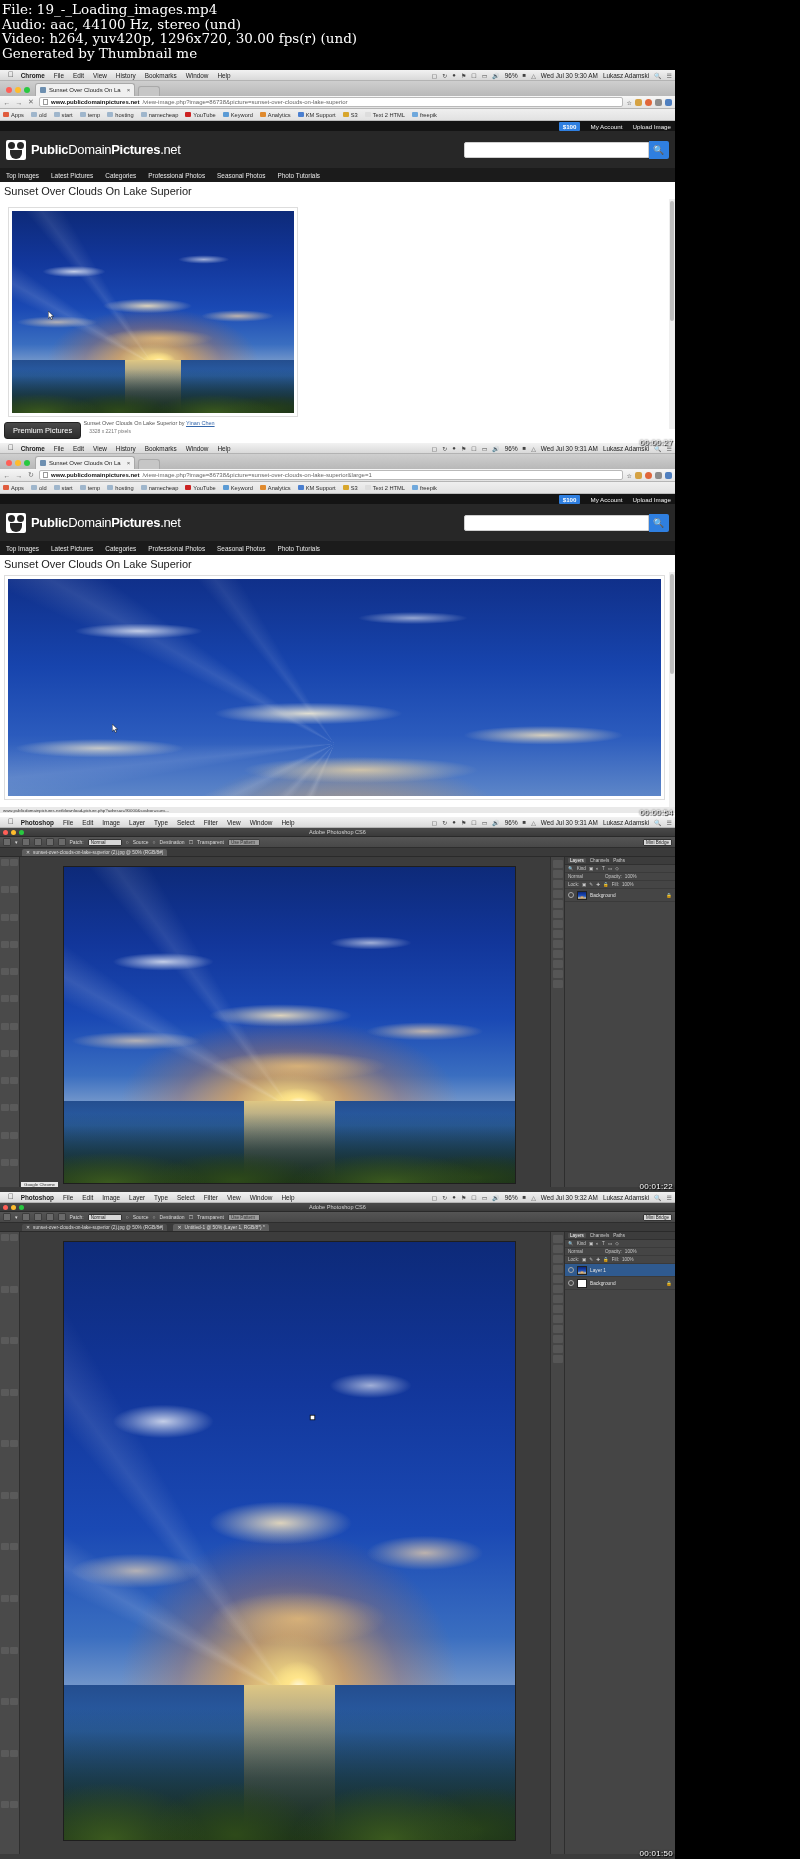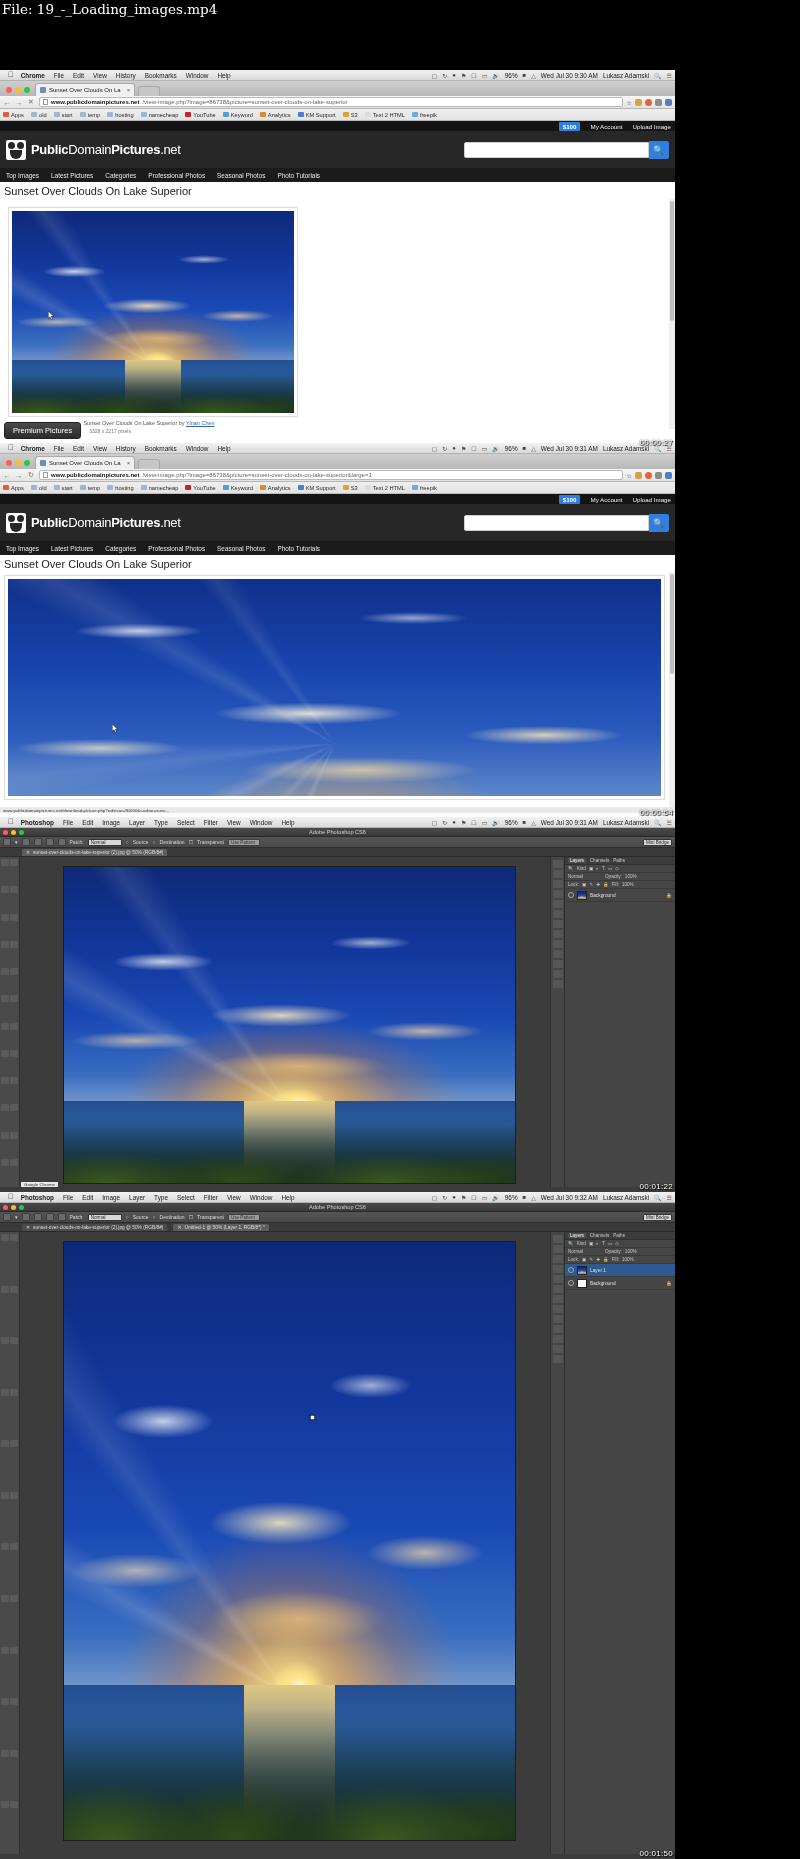--- a/index.html
+++ b/index.html
@@ -195,20 +195,23 @@
   .status-strip { background:#e9e9e9; height:6px; font-size:4.4px; color:#333; display:flex; align-items:center; padding-left:3px; }
   .cursor { position:absolute; width:7px; height:9px; z-index:70; }
   .scrollbar-v { position:absolute; right:0; top:0; width:6px; bottom:0; background:#efefef; }
   .scrollbar-v .thumbv { position:absolute; left:1px; width:4px; background:#bdbdbd; border-radius:2px; }
 </style>
 </head>
 <body>
 
 <div id="info">
   <div>File: 19_-_Loading_images.mp4</div>
+  <div>Audio: aac, 44100 Hz, stereo (und)</div>
+  <div>Video: h264, yuv420p, 1296x720, 30.00 fps(r) (und)</div>
+  <div>Generated by Thumbnail me</div>
 </div>
 
 <div class="frame" id="f1" style="top:70px;height:378px;">
 
   <div class="macbar">
     <span class="apple"></span>
     <span class="mi b">Chrome</span>
     <span class="mi">File</span>
     <span class="mi">Edit</span>
     <span class="mi">View</span>

